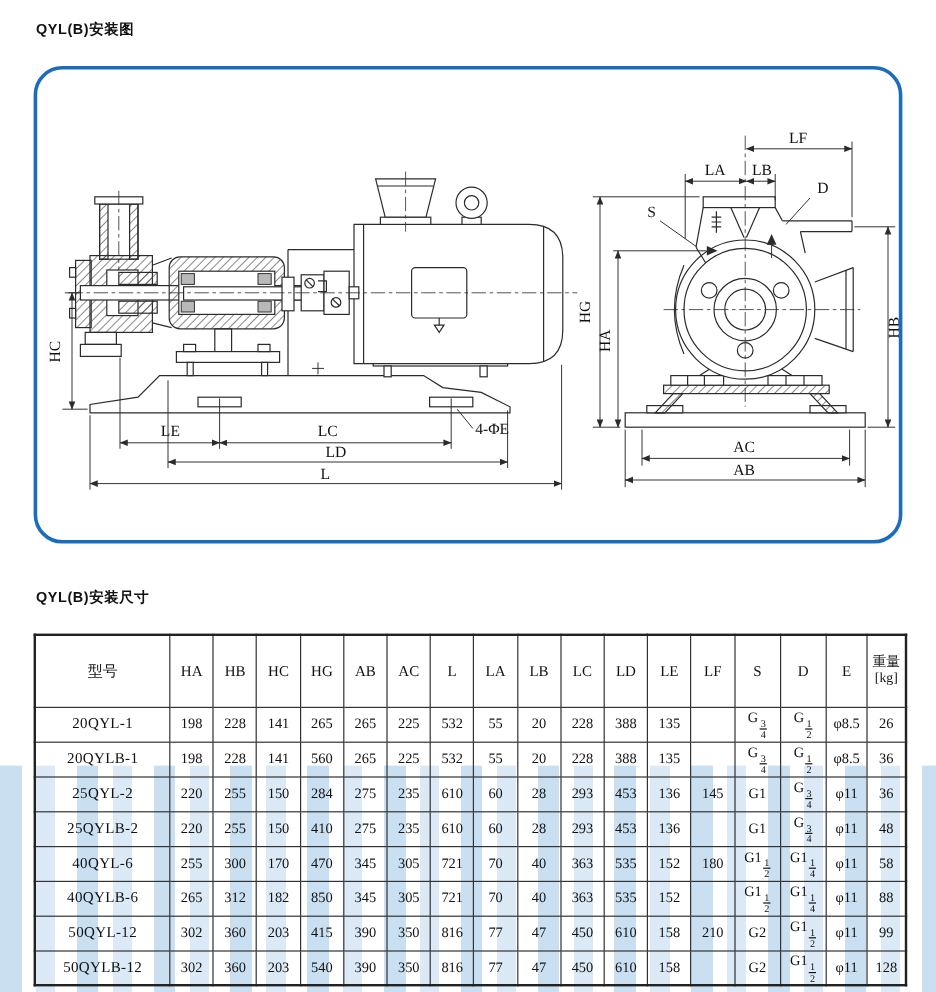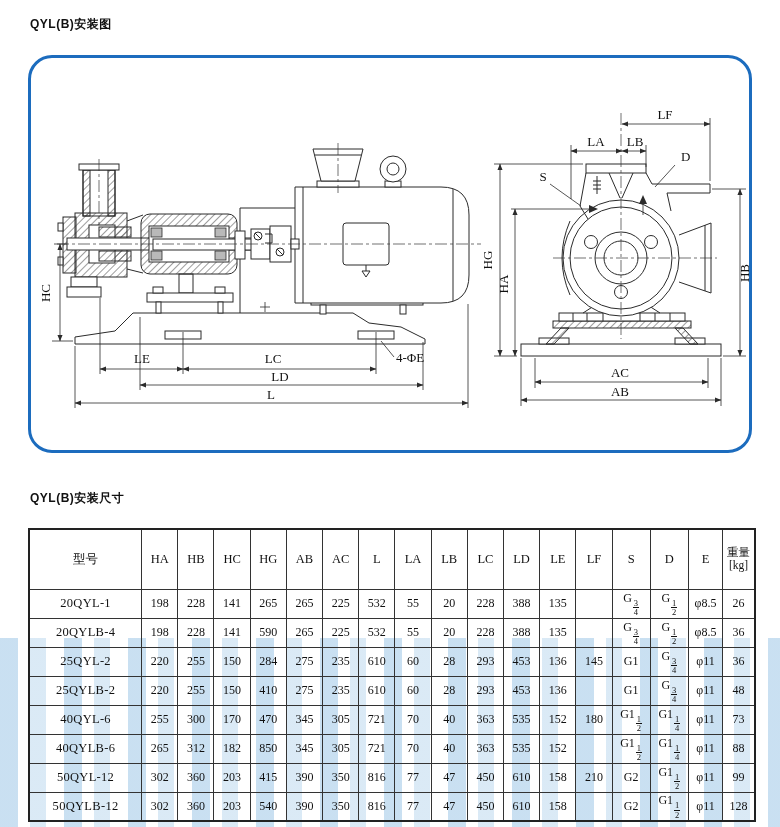--- a/index.html
+++ b/index.html
@@ -344,25 +344,25 @@
             <span class="d">4</span>
           </span></td>
         <td><span>G</span><span class="frac">
             <span class="n">1</span>
             <span class="d">2</span>
           </span></td>
         <td>φ8.5</td>
         <td>26</td>
       </tr>
       <tr>
-        <td class="model">20QYLB-4</td>
+        <td class="model">20QYLB-1</td>
         <td>198</td>
         <td>228</td>
         <td>141</td>
-        <td>590</td>
+        <td>560</td>
         <td>265</td>
         <td>225</td>
         <td>532</td>
         <td>55</td>
         <td>20</td>
         <td>228</td>
         <td>388</td>
         <td>135</td>
         <td></td>
         <td><span>G</span><span class="frac">
@@ -439,21 +439,21 @@
         <td>180</td>
         <td><span>G1</span><span class="frac">
             <span class="n">1</span>
             <span class="d">2</span>
           </span></td>
         <td><span>G1</span><span class="frac">
             <span class="n">1</span>
             <span class="d">4</span>
           </span></td>
         <td>φ11</td>
-        <td>73</td>
+        <td>58</td>
       </tr>
       <tr>
         <td class="model">40QYLB-6</td>
         <td>265</td>
         <td>312</td>
         <td>182</td>
         <td>850</td>
         <td>345</td>
         <td>305</td>
         <td>721</td>

